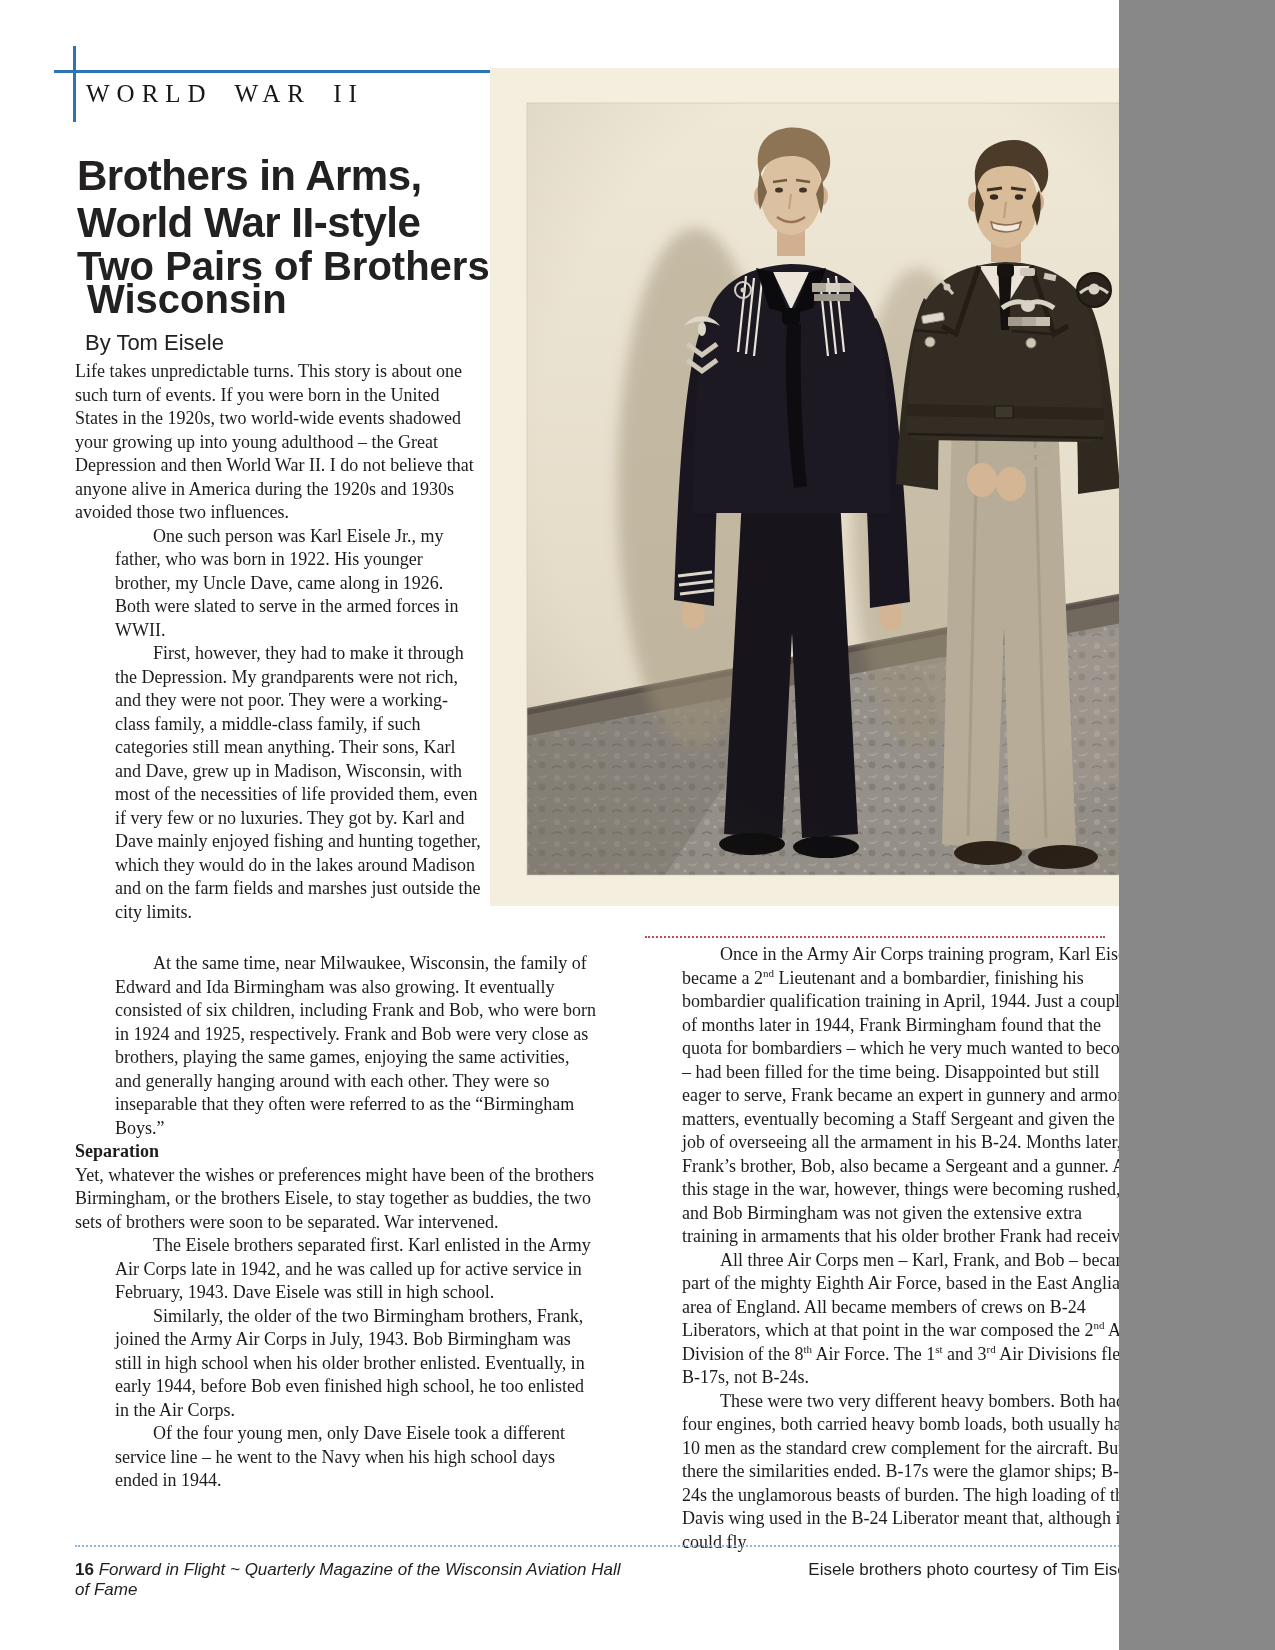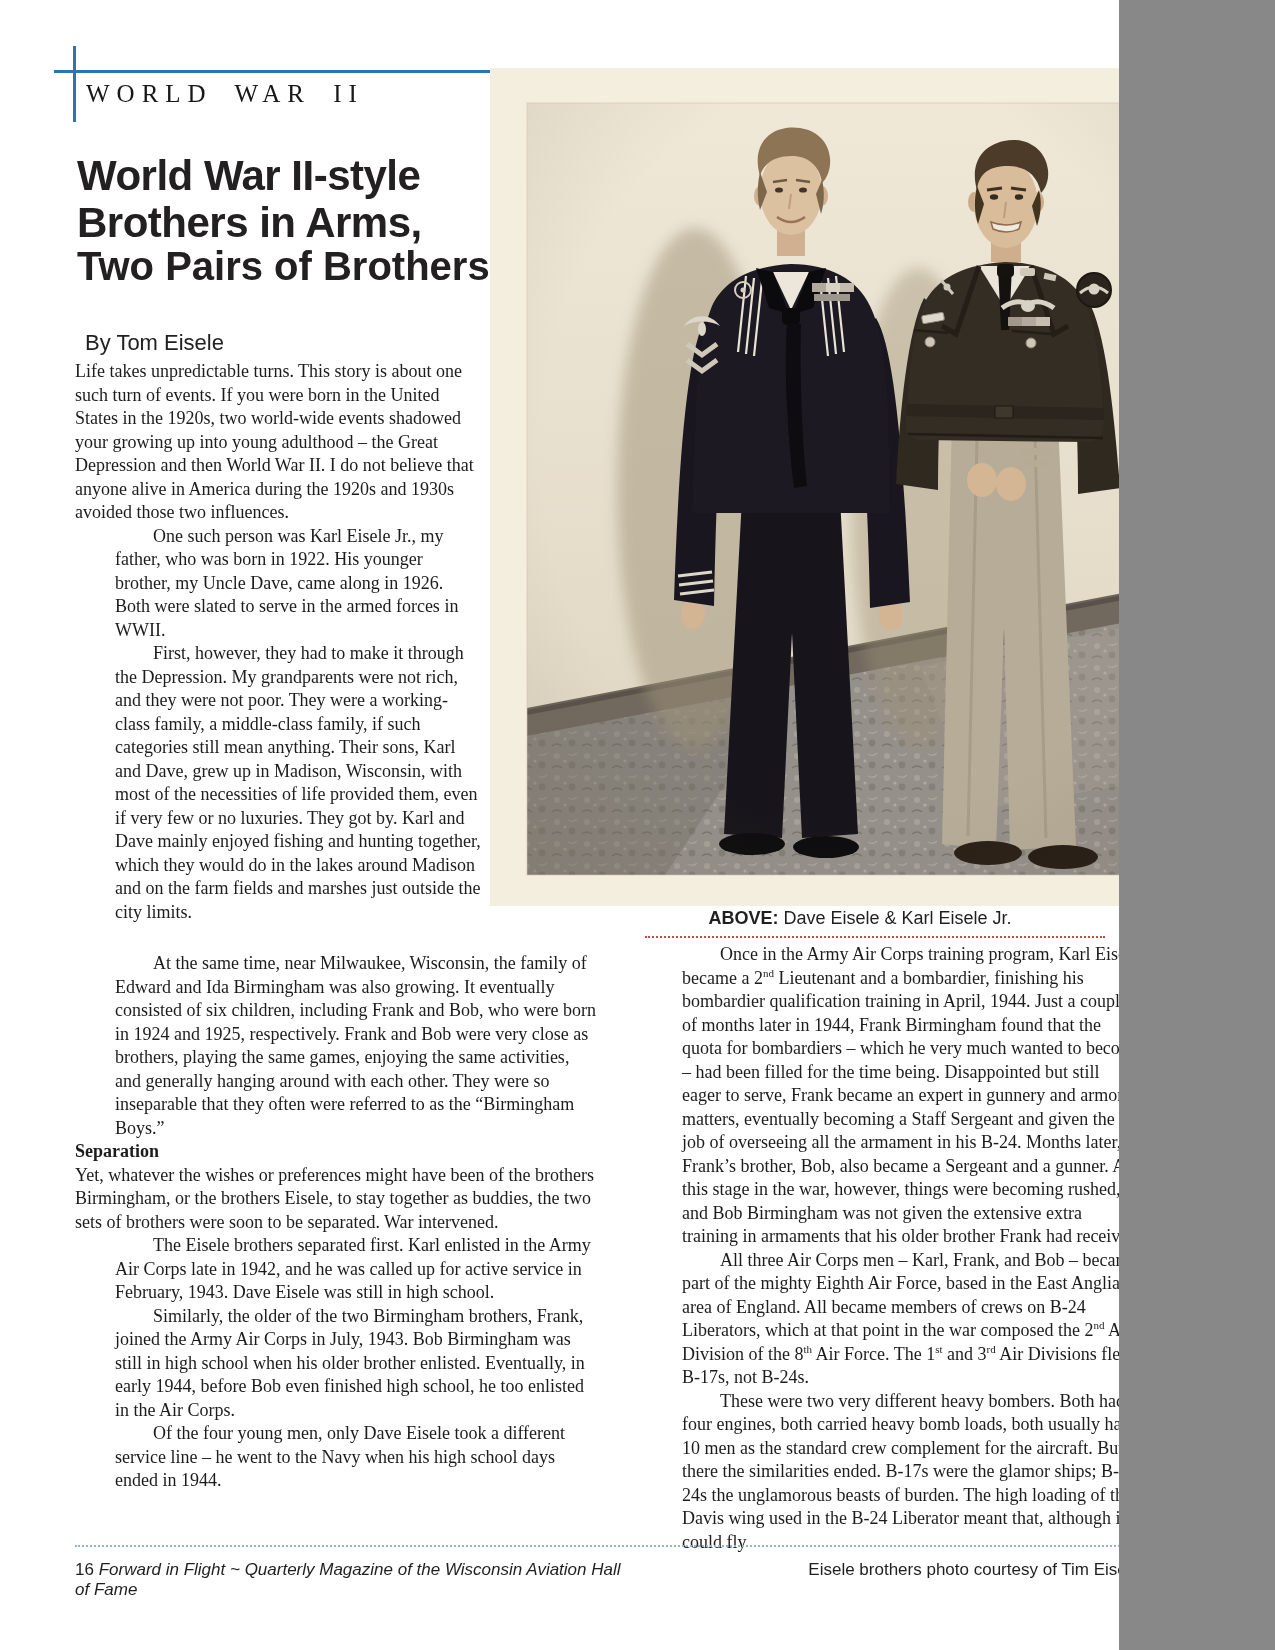--- a/index.html
+++ b/index.html
@@ -35,40 +35,41 @@
   .photo{position:absolute;left:490px;top:68px;width:747px;height:838px;}
   .photo svg{display:block;}
   .caption{position:absolute;left:560px;top:908px;width:600px;text-align:center;
            font-family:"Liberation Sans",sans-serif;font-size:18px;color:#1f1f1f;}
   .caption .cap-b{font-weight:bold;}
   .cap-rule{position:absolute;left:645px;top:936px;width:460px;border-top:2px dotted var(--dotted-red);}
   
   .bottom-rule{position:absolute;left:75px;top:1545px;width:1065px;border-top:2px dotted var(--dotted-blue);}
   .footer-left{position:absolute;left:75px;top:1560px;width:560px;
            font-family:"Liberation Sans",sans-serif;font-size:17px;color:#1f1f1f;}
-  .footer-left .pgnum{font-weight:normal;font-style:normal;text-align:center;}
+  .footer-left .pgnum{font-weight:bold;font-style:normal;text-align:center;}
   .footer-left .mag{font-style:italic;}
   .footer-right{position:absolute;left:640px;top:1560px;width:500px;text-align:right;
            font-family:"Liberation Sans",sans-serif;font-size:17px;color:#1f1f1f;}
 </style>
 </head>
 <body>
 
 <div class="page">
 
   <div class="rule-v"></div>
   <div class="rule-h"></div>
   <div class="kicker">WORLD WAR II</div>
 
   <div class="title">
+    <div>Brothers in Arms,</div>
     <div>World War II-style</div>
-    <div>Brothers in Arms,</div>
   </div>
   <div class="subtitle">
     <div>Two Pairs of Brothers from</div>
+    <div class="l2">Wisconsin</div>
   </div>
   <div class="byline">By Tom Eisele</div>
 
   <div class="photo" role="img" aria-label="Black-and-white photo of Dave Eisele in U.S. Navy sailor uniform standing next to Karl Eisele Jr. in Army Air Corps officer uniform against a wall on a patterned carpet">
     <svg viewBox="0 0 747 838" width="747" height="838">
       <defs>
         <linearGradient id="wallg" x1="0" y1="0" x2="0" y2="1">
           <stop offset="0" stop-color="#efe8d7"></stop>
             <stop offset="0.55" stop-color="#e6decb"></stop>
             <stop offset="1" stop-color="#dcd3bf"></stop>
@@ -236,24 +237,20 @@
           <path d="M516,134 L514,150" stroke="#bf9d7b" stroke-width="2" fill="none"></path>
           <path d="M501,154 Q516,160 531,154 L529,161 Q516,167 503,161 Z" fill="#efeadd" stroke="#8e6b51" stroke-width="1.5"></path>
         </g>
 
         <rect x="37" y="35" width="673" height="772" fill="url(#vig)"></rect>
       </g>
       <rect x="37" y="35" width="673" height="772" fill="none" stroke="#cfc5ad" stroke-width="1" opacity="0.6"></rect>
     </svg>
   </div>
 
-  <div class="caption">
-    <span class="cap-b">ABOVE:</span>
-    <span>Dave Eisele &amp; Karl Eisele Jr.</span>
-  </div>
   <div class="cap-rule"></div>
 
   <div class="bodytext col-narrow">
       <p><span>Life takes unpredictable turns. This story is about one such turn of events. If you were born in the United States in the 1920s, two world-wide events shadowed your growing up into young adulthood – the Great Depression and then World War II. I do not believe that anyone alive in America during the 1920s and 1930s avoided those two influences.</span></p>
       <p class="ind"><span>One such person was Karl Eisele Jr., my father, who was born in 1922. His younger brother, my Uncle Dave, came along in 1926. Both were slated to serve in the armed forces in WWII.</span></p>
       <p class="ind"><span>First, however, they had to make it through the Depression. My grandparents were not rich, and they were not poor. They were a working-class family, a middle-class family, if such categories still mean anything. Their sons, Karl and Dave, grew up in Madison, Wisconsin, with most of the necessities of life provided them, even if very few or no luxuries. They got by. Karl and Dave mainly enjoyed fishing and hunting together, which they would do in the lakes around Madison and on the farm fields and marshes just outside the city limits.</span></p>
     </div>
 
   <div class="bodytext col-wide">
     <div>

